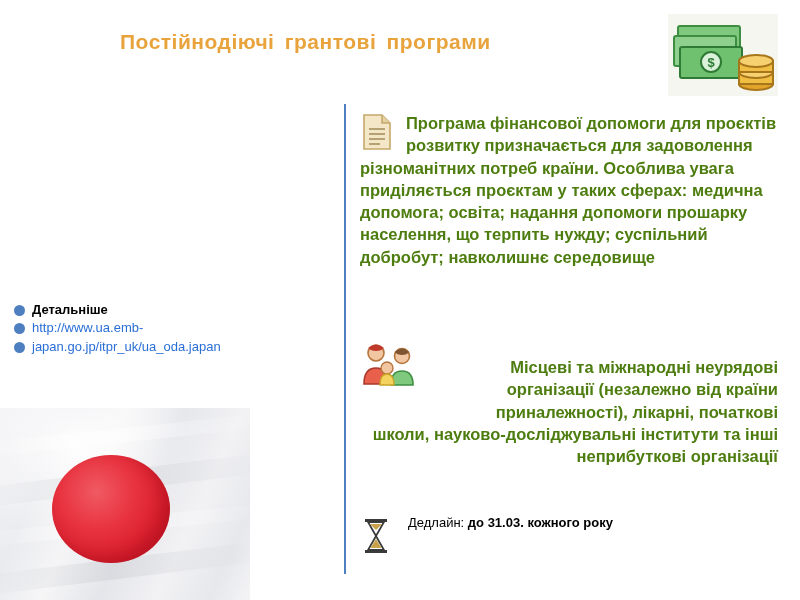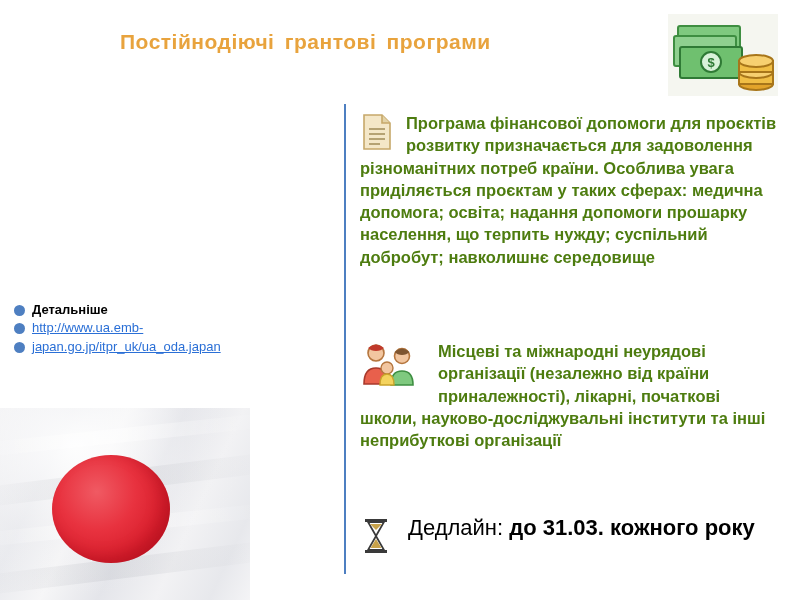--- a/index.html
+++ b/index.html
@@ -82,21 +82,20 @@
   }
   .bullet-label {
     font-size: 13px;
     font-weight: bold;
     color: #000;
     line-height: 1.25;
   }
   .bullet-link {
     font-size: 13px;
     color: #2A6FD6;
-    text-decoration: underline;
     line-height: 1.3;
     word-break: break-all;
   }
 
   
   .flag {
     position: absolute;
     left: 0;
     top: 408px;
     width: 250px;
@@ -145,21 +144,21 @@
     background: #4E7FC1;
   }
 
   
   .block {
     position: absolute;
     left: 360px;
     width: 418px;
   }
   .block-1 { top: 112px; }
-  .block-2 { top: 340px; }
+  .block-2 { top: 356px; text-align: right; }
   .block-3 { top: 515px; }
 
   .block-body {
     font-size: 16.5px;
     line-height: 1.35;
     color: #4d7c0f;
     font-weight: bold;
   }
   .block-1 .block-body { font-size: 16.5px; }
 
@@ -193,21 +192,21 @@
   .flow-wrap-people {
     float: left;
     width: 78px;
     height: 46px;
   }
   .deadline-row {
     display: flex;
     align-items: center;
   }
   .deadline-text {
-    font-size: 22px;
+    font-size: 13px;
     margin-left: 48px;
   }
   .deadline-text b { font-weight: bold; }
 </style>
 </head>
 <body>
 
 <div class="slide">
 
   <div class="slide-title">Постійнодіючі  грантові  програми</div>

